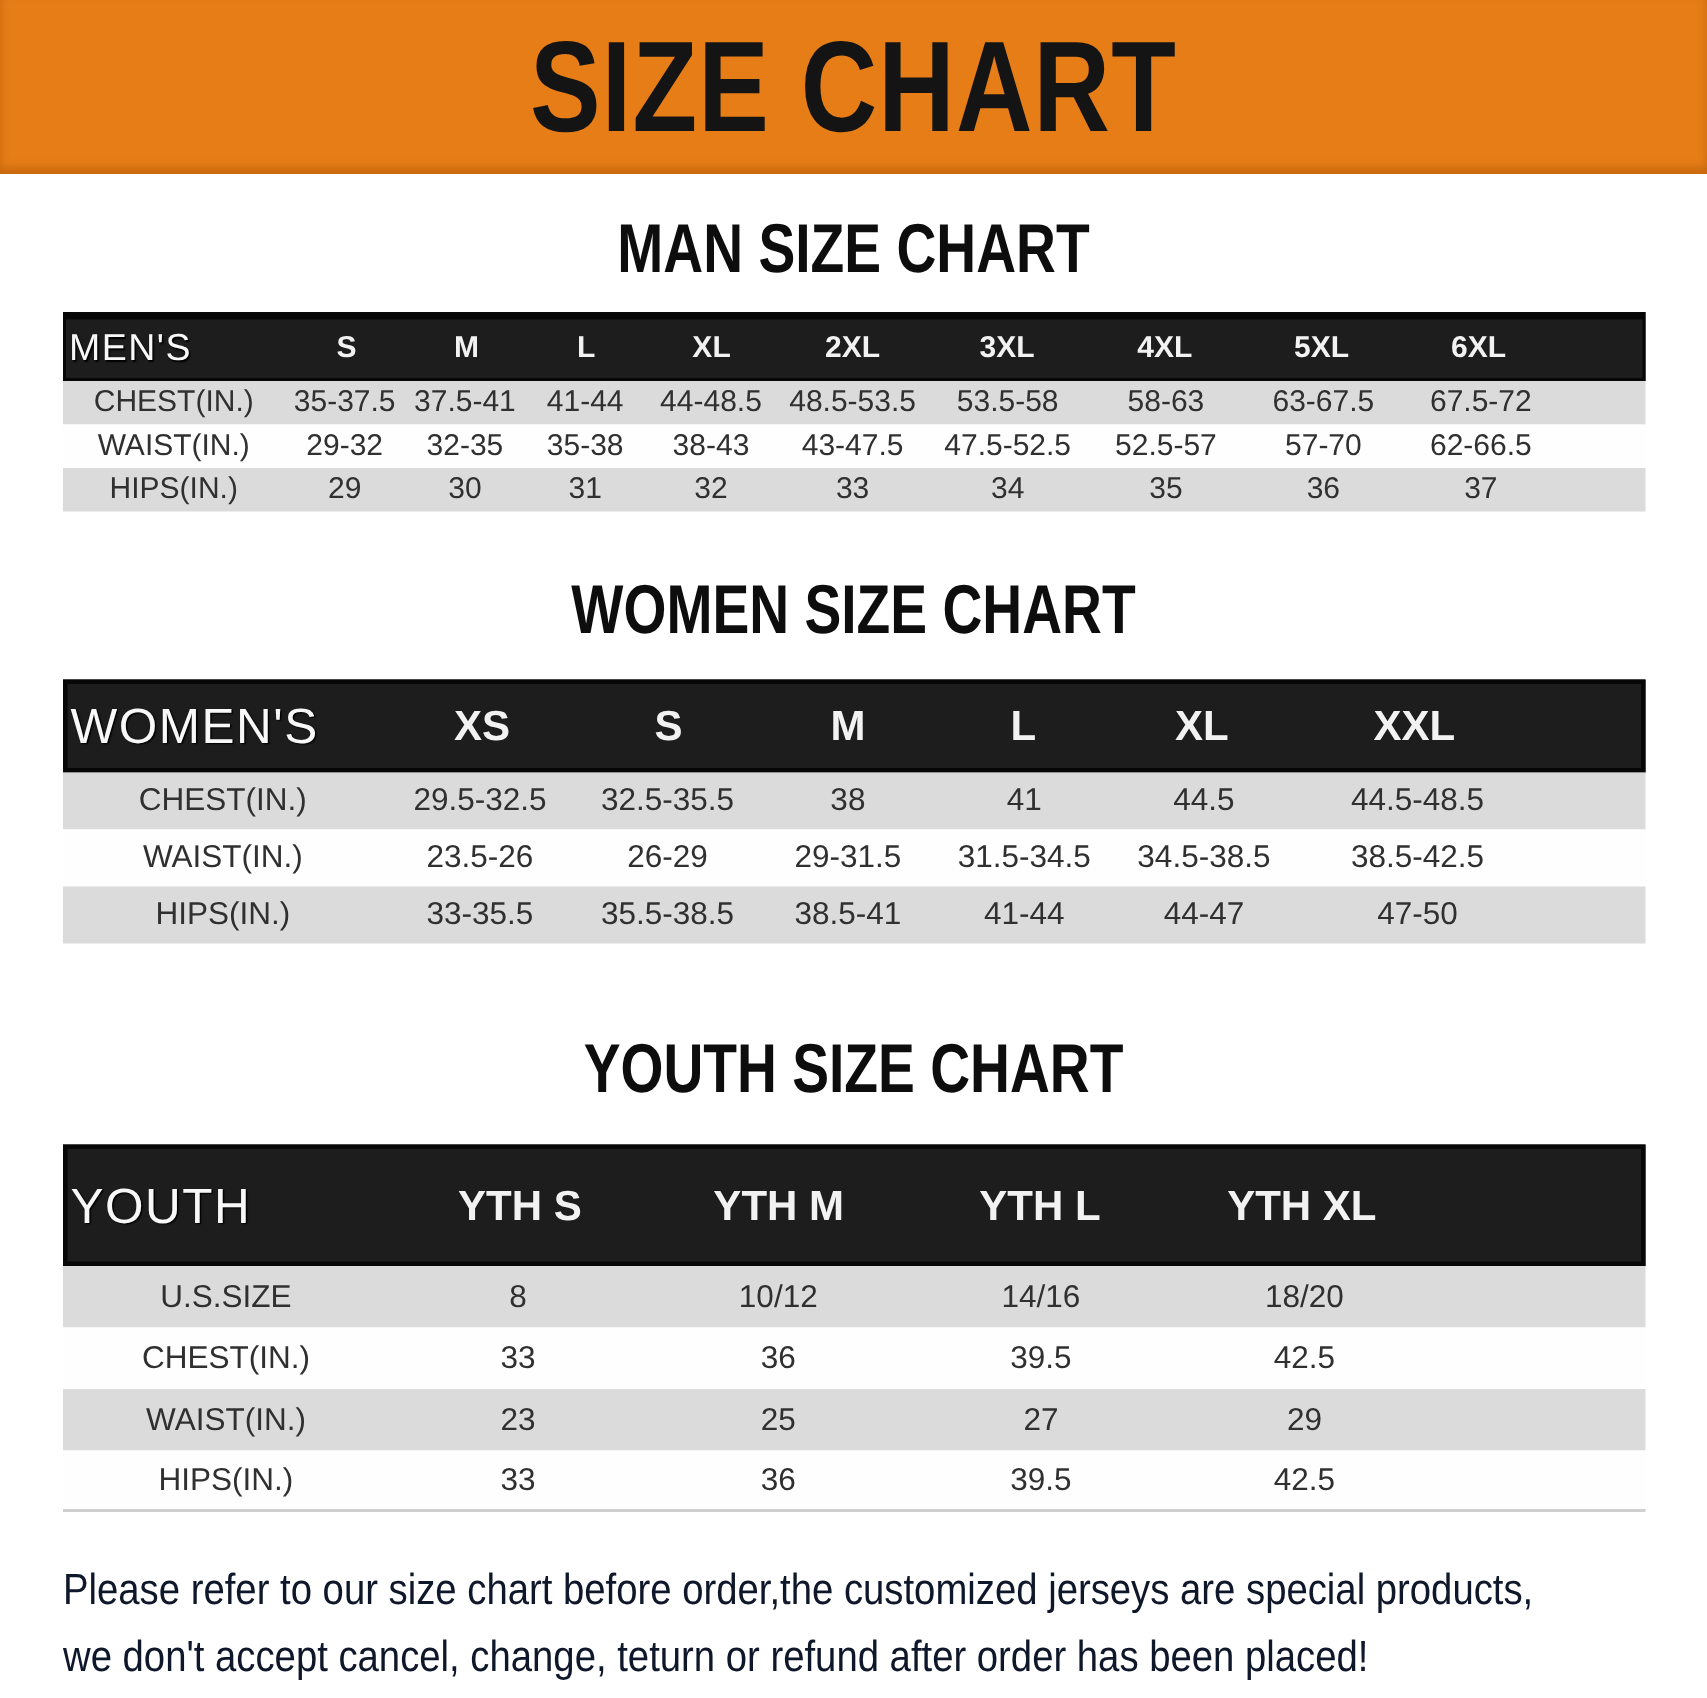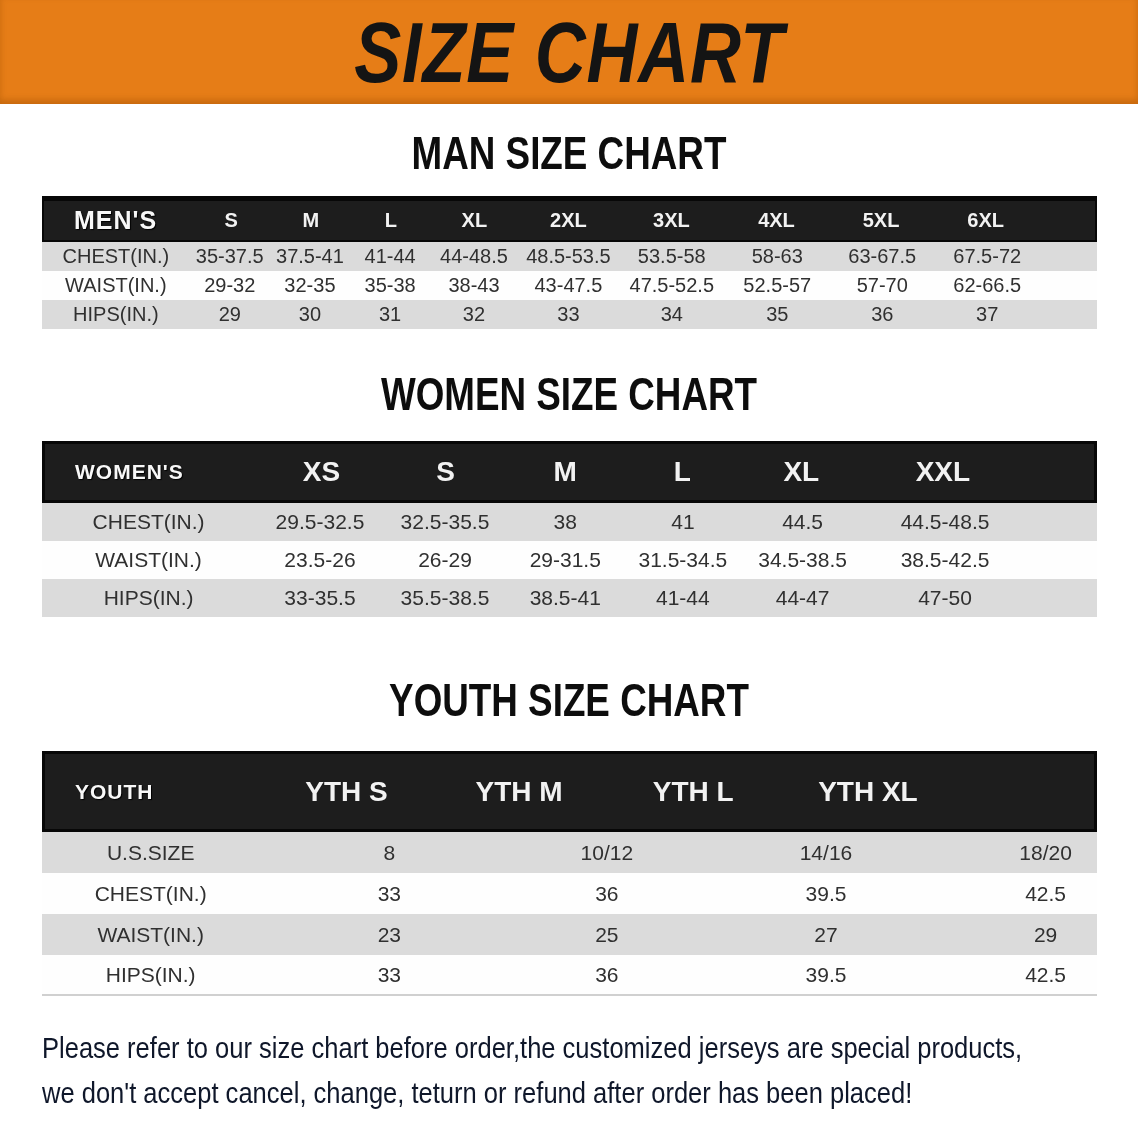--- a/index.html
+++ b/index.html
@@ -1,22 +1,22 @@
 <!DOCTYPE html>
 <html><head>
 <meta charset="utf-8">
 <style>
   * { margin:0; padding:0; box-sizing:border-box; }
   html,body { width:1138px; height:1132px; background:#ffffff; overflow:hidden;
               font-family:"Liberation Sans","DejaVu Sans",sans-serif; }
 
   
-  .banner { width:100%; height:104px; background:#E67D17;
+  .banner { width:100%; height:116px; background:#E67D17;
             box-shadow: inset 0 -4px 6px rgba(160,80,0,.45);
-            display:flex; align-items:center; justify-content:center;font-style:italic; }
+            display:flex; align-items:center; justify-content:center; }
   .banner h1 { font-size:86px; font-weight:700; color:#141414; line-height:103px;
                transform:scaleX(.82); transform-origin:center; letter-spacing:1px;
                white-space:nowrap; }
 
   
   .section-heading { text-align:center; font-size:46px; font-weight:700; color:#0d0d0d;
                      line-height:50px; transform:scaleX(.8); transform-origin:center;
                      white-space:nowrap; }
   #men-heading   { margin-top:24px; }
   #women-heading { margin-top:40px; }
@@ -31,33 +31,33 @@
   .trow { display:grid; align-items:center; }
   .table-0 .trow { grid-template-columns:14% 7.6% 7.6% 7.6% 8.3% 9.6% 10% 10% 9.9% 10% 5.4%; }
   .table-1 .trow { grid-template-columns:20.2% 12.3% 11.4% 11.4% 10.9% 11.8% 15.2% 6.8%; }
   .table-2 .trow { grid-template-columns:20.6% 16.3% 16.6% 16.6% 16.7% 13.2%; }
 
   .thead { background:#1d1d1d; border:2px solid #070707; }
   .table-0 .thead { height:46px; border-top-width:5px; }
   .table-1 .thead { height:62px; border-width:3px; }
   .table-2 .thead { height:81px; border-width:3px; }
 
-  .tlabel { color:#f8f8f8; font-weight:700; padding-left:30px; letter-spacing:1px;
+  .tlabel { color:#f8f8f8; font-weight:400; padding-left:2px; letter-spacing:1px;
             text-shadow:1px 1px 1px #000; white-space:nowrap; }
   .table-0 .tlabel { font-size:25px; }
-  .table-1 .tlabel, .table-2 .tlabel { font-size:21px; }
+  .table-1 .tlabel, .table-2 .tlabel { font-size:33px; }
 
   .thcell { color:#f2f2f2; font-weight:600; text-align:center; white-space:nowrap; }
   .table-0 .thcell { font-size:20px; }
   .table-1 .thcell, .table-2 .thcell { font-size:28px; }
 
   .tbody-row { margin-top:0; }
   .table-0 .tbody-row { height:29px; }
   .table-1 .tbody-row { height:38px; }
-  .table-2 .tbody-row { height:41px;gap:44px; }
+  .table-2 .tbody-row { height:41px; }
   .stripe { background:#DBDBDB; }
   .plain  { background:#FEFEFE; }
   .table-2 .tbody-row:last-child { border-bottom:2px solid #D0D0D0; }
 
   .rlabel, .tcell { text-align:center; color:#303030; white-space:nowrap; }
   .table-0 .rlabel, .table-0 .tcell { font-size:20px; }
   .table-1 .rlabel, .table-1 .tcell,
   .table-2 .rlabel, .table-2 .tcell { font-size:21px; }
 
   

